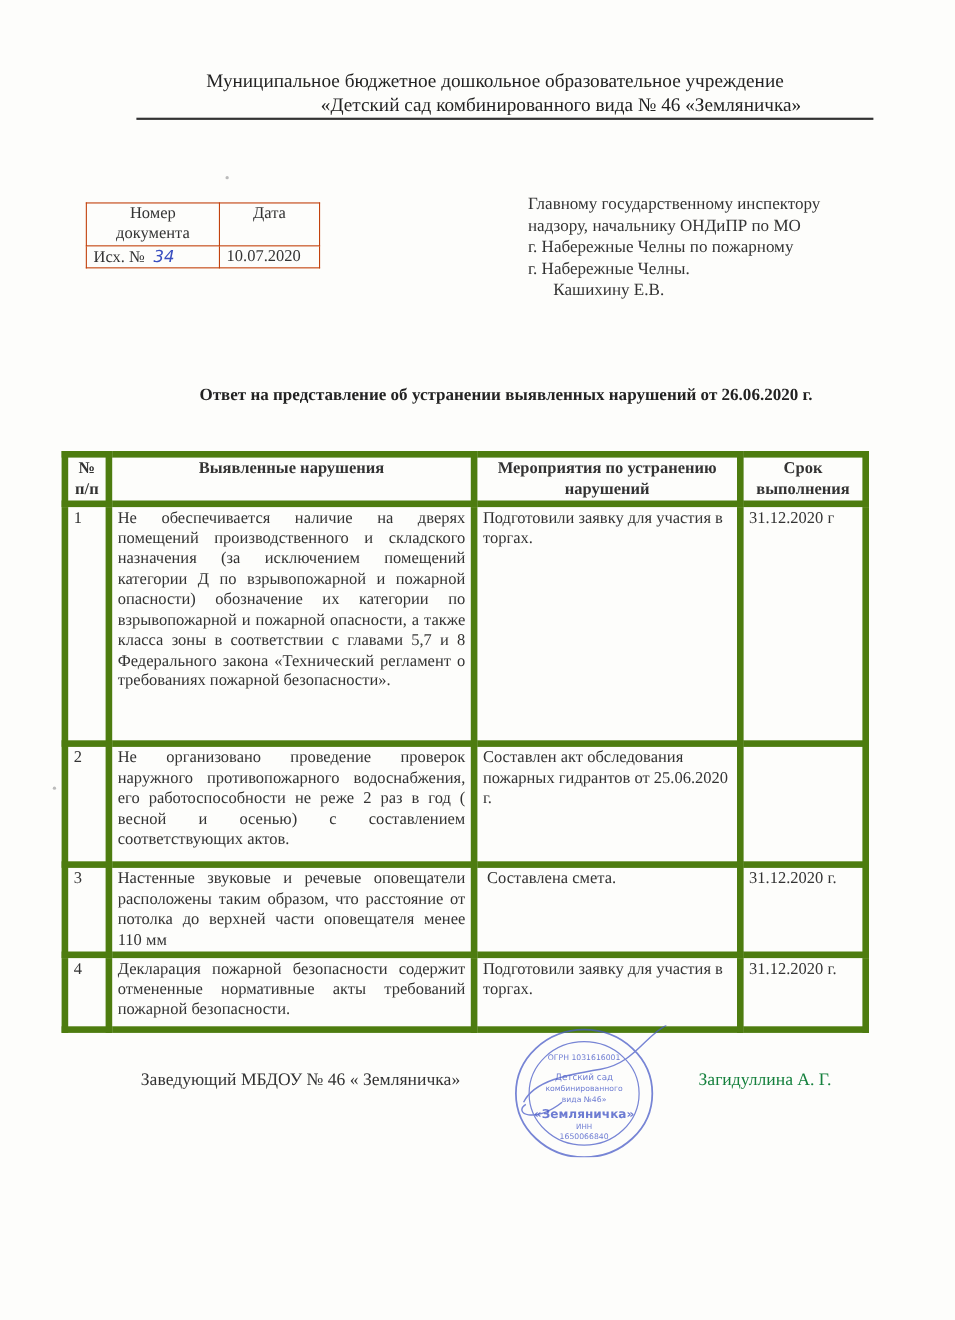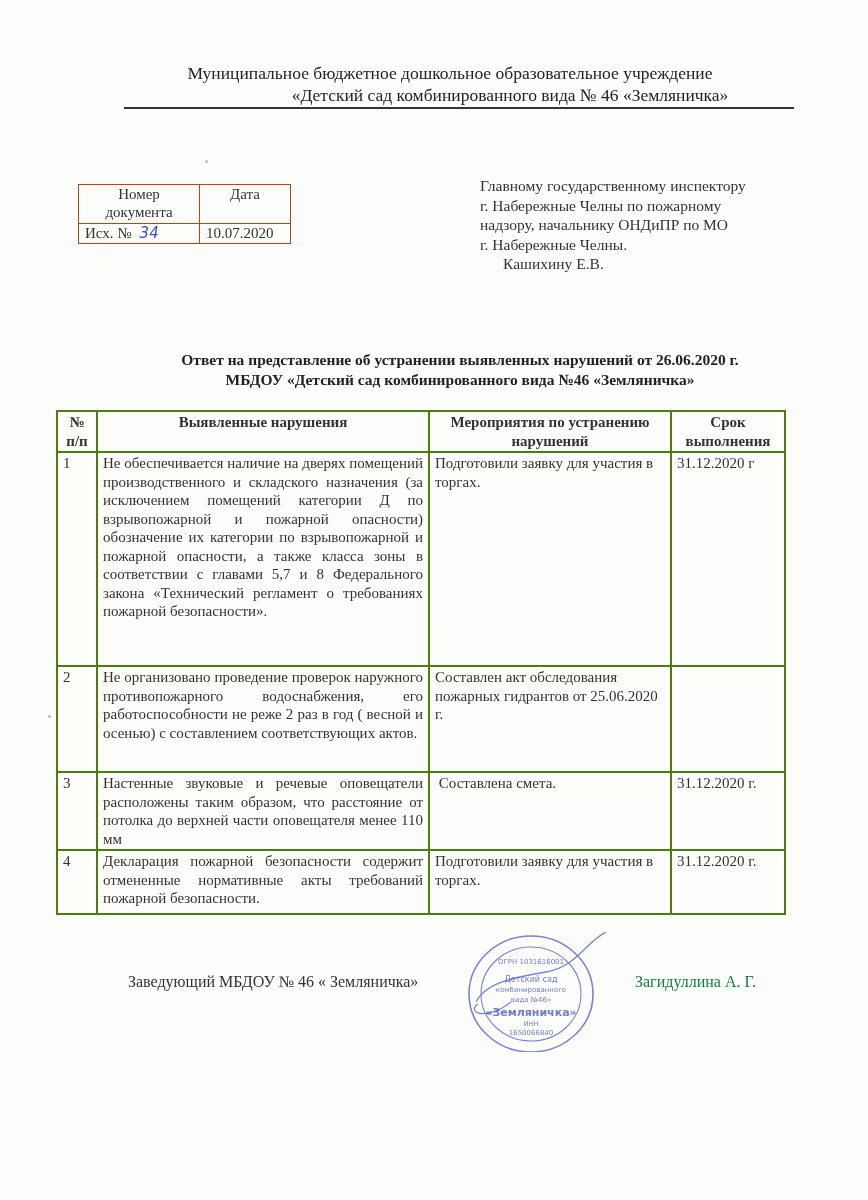--- a/index.html
+++ b/index.html
@@ -16,21 +16,21 @@
   .doc-table td { border: 1px solid #c2410c; padding: 0 6px; vertical-align: top; line-height: 18px; }
   .doc-table .c1 { width: 108px; text-align: center; }
   .doc-table .c2 { width: 78px; text-align: center; }
   .doc-table tr.hd td { height: 38px; }
   .doc-table tr.vals td { height: 19px; text-align: left; }
   .handwritten { color: #3a4fc0; font-family: "DejaVu Sans", sans-serif; font-style: italic; font-size: 15px; padding-left: 8px; }
   .addressee { left: 480px; top: 176px; width: 330px; font-size: 15.5px; line-height: 19.5px; color: #333; }
   .addressee .last { padding-left: 3px; margin-left: 20px; }
   .title { left: 130px; top: 350px; width: 660px; text-align: center; font-weight: bold; font-size: 15.5px; line-height: 20px; color: #222; }
   .main-table { left: 56px; top: 410px; border-collapse: collapse; font-size: 15px; color: #333; table-layout: fixed; width: 728px; }
-  .main-table td, .main-table th { border: 2px solid #4d7c0f; padding: 1px 5px; vertical-align: top; line-height: 18.5px; }
+  .main-table td, .main-table th { border: 6px solid #4d7c0f; padding: 1px 5px; vertical-align: top; line-height: 18.5px; }
   .main-table th { font-weight: bold; text-align: center; font-size: 15px; }
   .main-table col.num { width: 40px; }
   .main-table col.viol { width: 332px; }
   .main-table col.meas { width: 242px; }
   .main-table col.term { width: 114px; }
   .main-table td.viol { text-align: justify; }
   .main-table td.num { text-align: left; }
   .sign-row { left: 128px; top: 973px; font-size: 16px; color: #333; }
   .sign-name { left: 635px; top: 973px; font-size: 16px; color: #15803d; }
   .stamp { left: 456px; top: 932px; width: 150px; height: 120px; }
@@ -57,29 +57,28 @@
     <td class="c1" style="text-align:left;">
       <span>Исх. №</span><span class="handwritten">34</span>
     </td>
     <td class="c2">10.07.2020</td>
   </tr>
 </tbody>
   </table>
 
 <div class="abs addressee">
   <div>Главному государственному инспектору</div>
+  <div>надзору, начальнику ОНДиПР по МО</div>
   <div>г. Набережные Челны по пожарному</div>
-  <div>надзору, начальнику ОНДиПР по МО</div>
   <div>г. Набережные Челны.</div>
   <div class="last">Кашихину Е.В.</div>
 </div>
 
 <div class="abs title">
   <div>Ответ на представление об устранении выявленных нарушений от 26.06.2020 г.</div>
-  <div>МБДОУ «Детский сад комбинированного вида №46 «Земляничка»</div>
 </div>
 
 <table class="abs main-table">
   <colgroup>
       <col class="num">
       <col class="viol">
       <col class="meas">
       <col class="term">
     </colgroup>
   <tbody>

